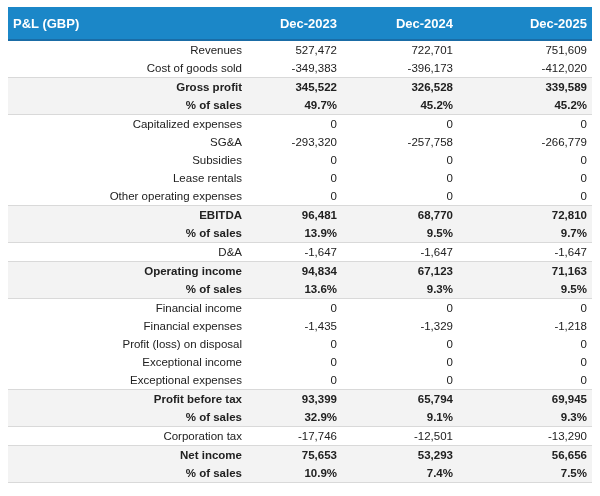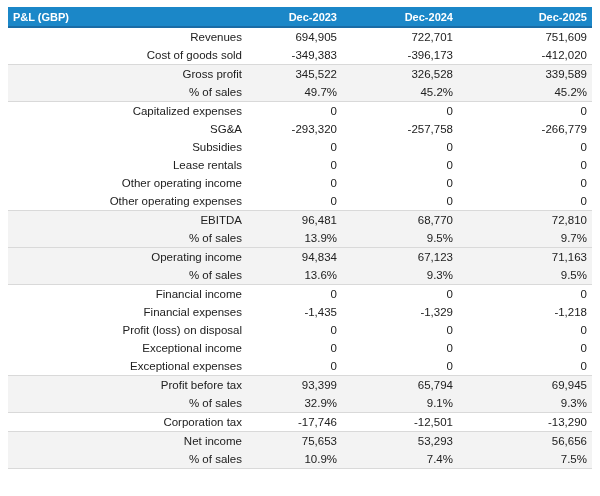--- a/index.html
+++ b/index.html
@@ -30,41 +30,41 @@
     font-size: 11.5px;
   }
   col.c-label { width: 234px; }
   col.c-y1 { width: 100px; }
   col.c-y2 { width: 116px; }
   col.c-y3 { width: 134px; }
   thead th {
     background: var(--header-bg);
     color: var(--header-text);
     font-weight: bold;
-    height: 20px;
+    height: 33px;
     border-bottom: 2px solid var(--header-border);
-    font-size: 11px;
+    font-size: 13px;
     vertical-align: middle;
     padding: 0;
   }
   th.label { text-align: left; padding-left: 5px; }
   th.num   { text-align: right; padding-right: 5px; }
   tbody td {
     height: 18px;
     line-height: 18px;
     padding: 0;
     vertical-align: middle;
     white-space: nowrap;
     overflow: hidden;
   }
   td.label { text-align: right; padding-left: 5px; }
   td.num   { text-align: right; padding-right: 5px; }
   tr.subtotal {
     background: var(--subtotal-bg);
-    font-weight: normal;
+    font-weight: bold;
   }
   tr.band-top td    { border-top: 1px solid var(--band-border); }
   tr.band-bottom td { border-bottom: 1px solid var(--band-border); }
 </style>
 </head>
 <body>
 
 <div class="page">
   <table class="pnl">
     <colgroup>
@@ -77,21 +77,21 @@
       <tr>
         <th class="label">P&amp;L (GBP)</th>
         <th class="num">Dec-2023</th>
         <th class="num">Dec-2024</th>
         <th class="num">Dec-2025</th>
       </tr>
     </thead>
     <tbody>
         <tr>
           <td class="label">Revenues</td>
-          <td class="num">694,905</td>
+          <td class="num">527,472</td>
           <td class="num">722,701</td>
           <td class="num">751,609</td>
         </tr>
         <tr>
           <td class="label">Cost of goods sold</td>
           <td class="num">-349,383</td>
           <td class="num">-396,173</td>
           <td class="num">-412,020</td>
         </tr>
         <tr class="subtotal band-top">
@@ -124,42 +124,42 @@
           <td class="num">0</td>
           <td class="num">0</td>
         </tr>
         <tr>
           <td class="label">Lease rentals</td>
           <td class="num">0</td>
           <td class="num">0</td>
           <td class="num">0</td>
         </tr>
         <tr>
-          <td class="label">Other operating income</td>
-          <td class="num">0</td>
-          <td class="num">0</td>
-          <td class="num">0</td>
-        </tr>
-        <tr>
           <td class="label">Other operating expenses</td>
           <td class="num">0</td>
           <td class="num">0</td>
           <td class="num">0</td>
         </tr>
         <tr class="subtotal band-top">
           <td class="label">EBITDA</td>
           <td class="num">96,481</td>
           <td class="num">68,770</td>
           <td class="num">72,810</td>
         </tr>
         <tr class="subtotal band-bottom">
           <td class="label">% of sales</td>
           <td class="num">13.9%</td>
           <td class="num">9.5%</td>
           <td class="num">9.7%</td>
+        </tr>
+        <tr>
+          <td class="label">D&amp;A</td>
+          <td class="num">-1,647</td>
+          <td class="num">-1,647</td>
+          <td class="num">-1,647</td>
         </tr>
         <tr class="subtotal band-top">
           <td class="label">Operating income</td>
           <td class="num">94,834</td>
           <td class="num">67,123</td>
           <td class="num">71,163</td>
         </tr>
         <tr class="subtotal band-bottom">
           <td class="label">% of sales</td>
           <td class="num">13.6%</td>

